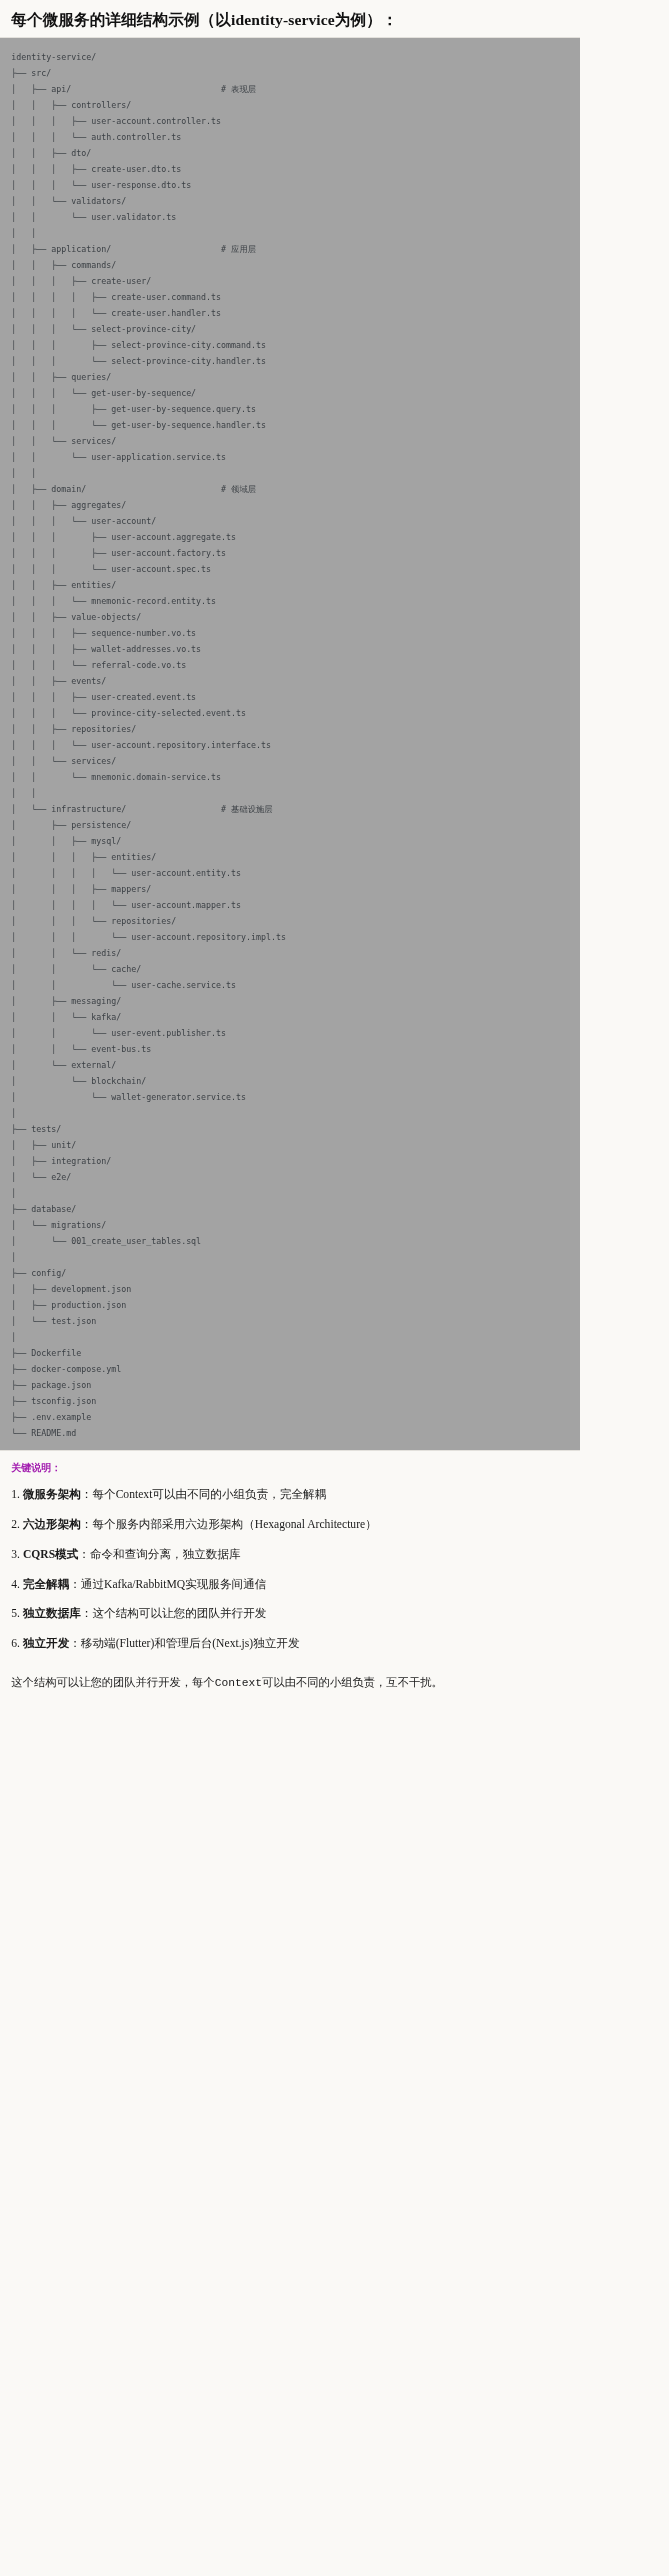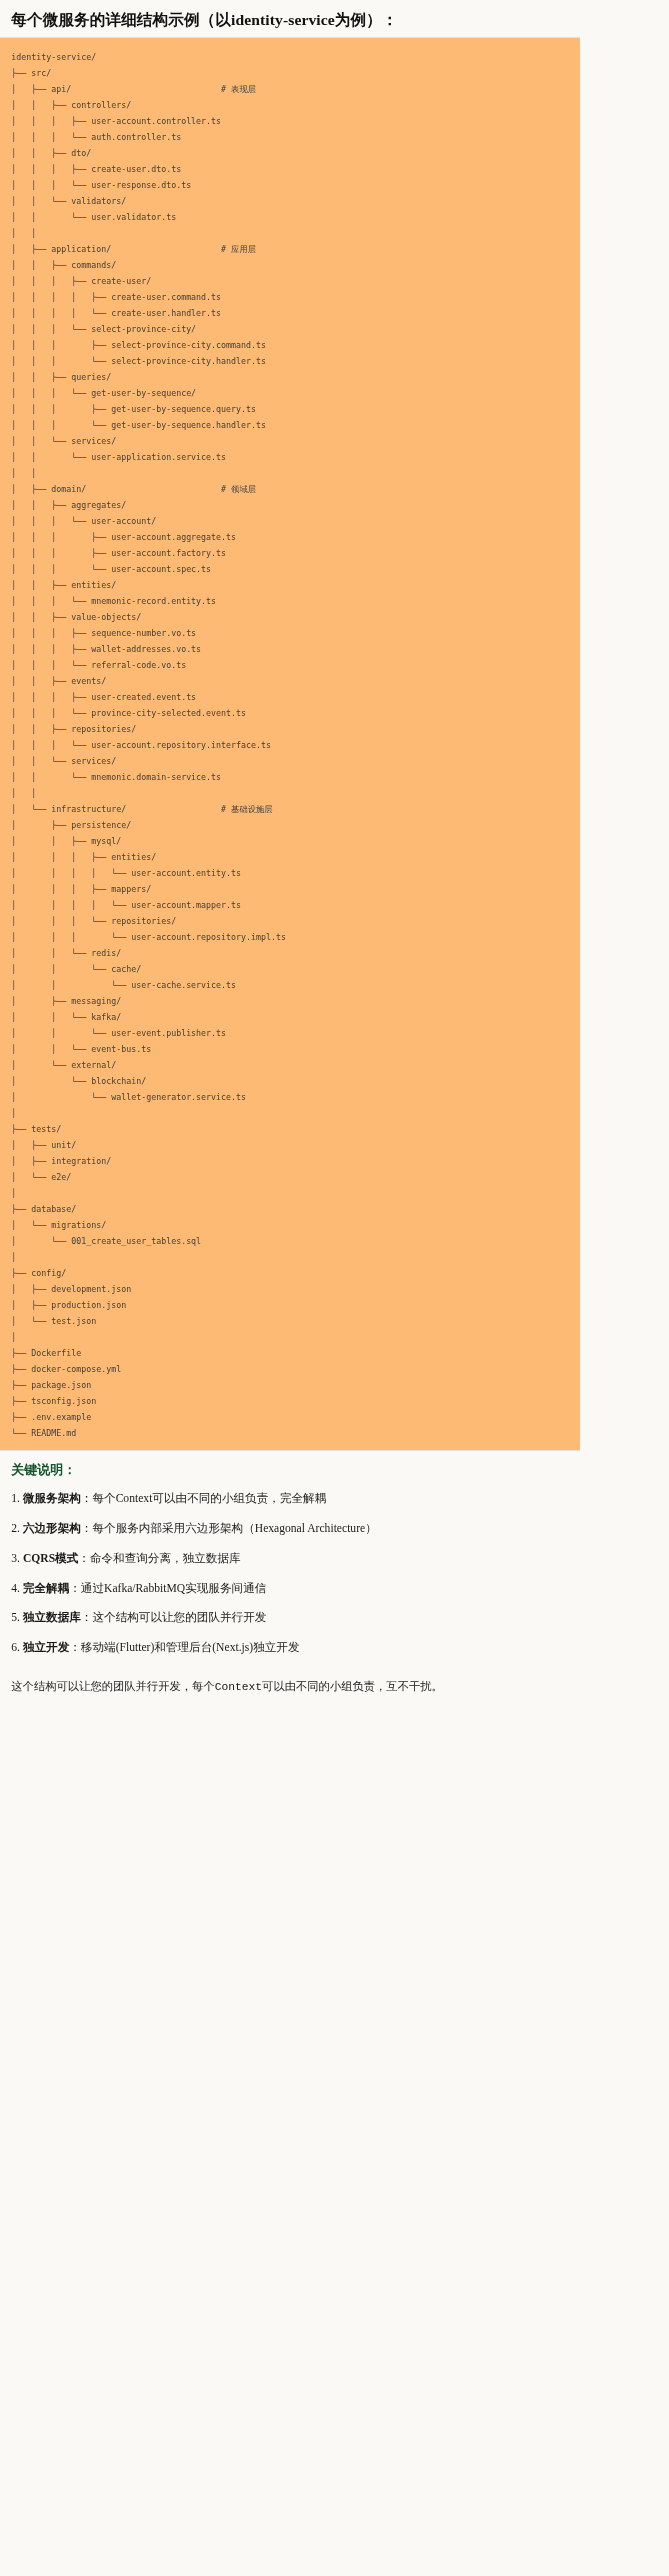--- a/index.html
+++ b/index.html
@@ -32,21 +32,21 @@
   }
   .rule {
     height: 0.6px;
     background: #e3e1dc;
     width: 100%;
     margin: 0;
   }
 
   
   .tree-block {
-    background: #fdba74;
+    background: #a3a3a3;
     padding: 11.3px 11.3px 8.8px 11.3px;
     box-sizing: border-box;
   }
   .tree {
     font-family: "DejaVu Sans Mono", monospace;
     font-size: 8.3px;
     line-height: 16px;
     color: #3a3f44;
     white-space: pre;
     margin: 0;
@@ -61,22 +61,22 @@
     font-family: "DejaVu Sans Mono", monospace;
   }
 
   
   .notes {
     padding: 10px 11.3px 3.8px 11.3px;
   }
   .notes-title {
     font-family: "Liberation Serif", serif;
     font-weight: bold;
-    font-size: 13px;
-    color: #14532d;
+    font-size: 10px;
+    color: #a21caf;
     margin: 0 0 11.3px 0;
   }
   .note-item {
     font-family: "Liberation Serif", serif;
     font-size: 11.6px;
     line-height: 1.5;
     color: #1a1a1a;
     margin: 0 0 12.5px 0;
   }
   .note-item .num {

